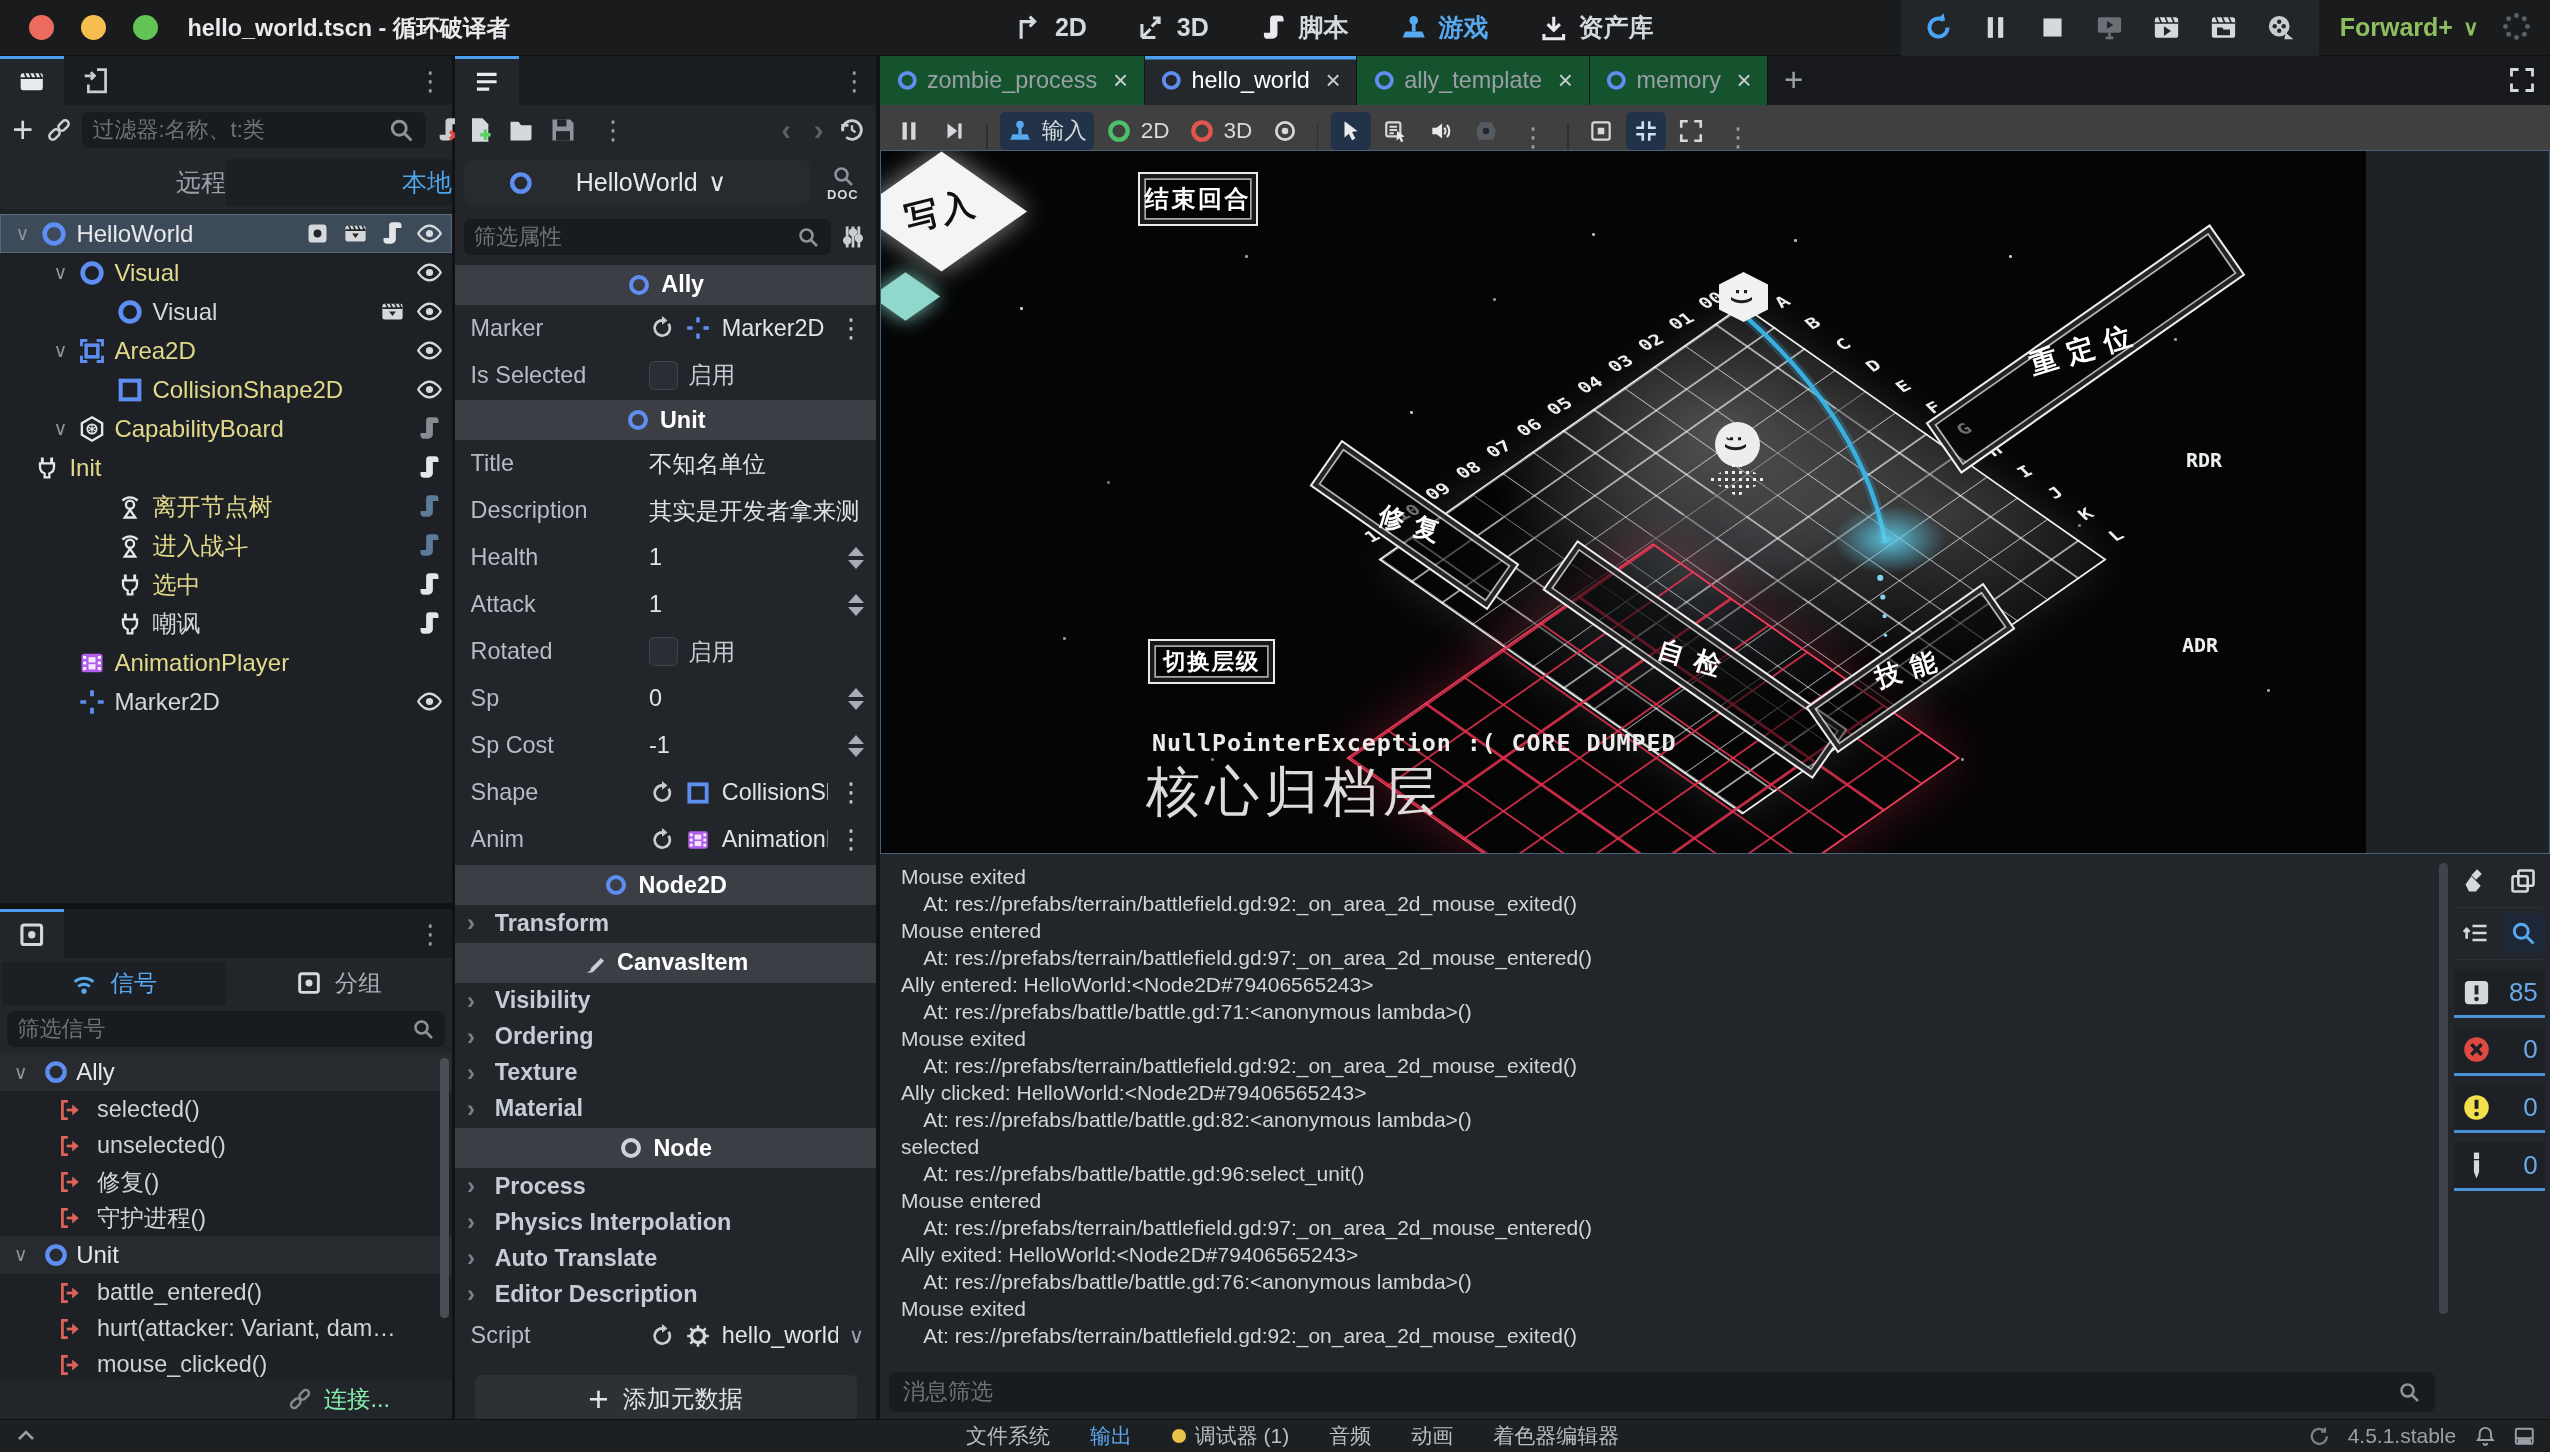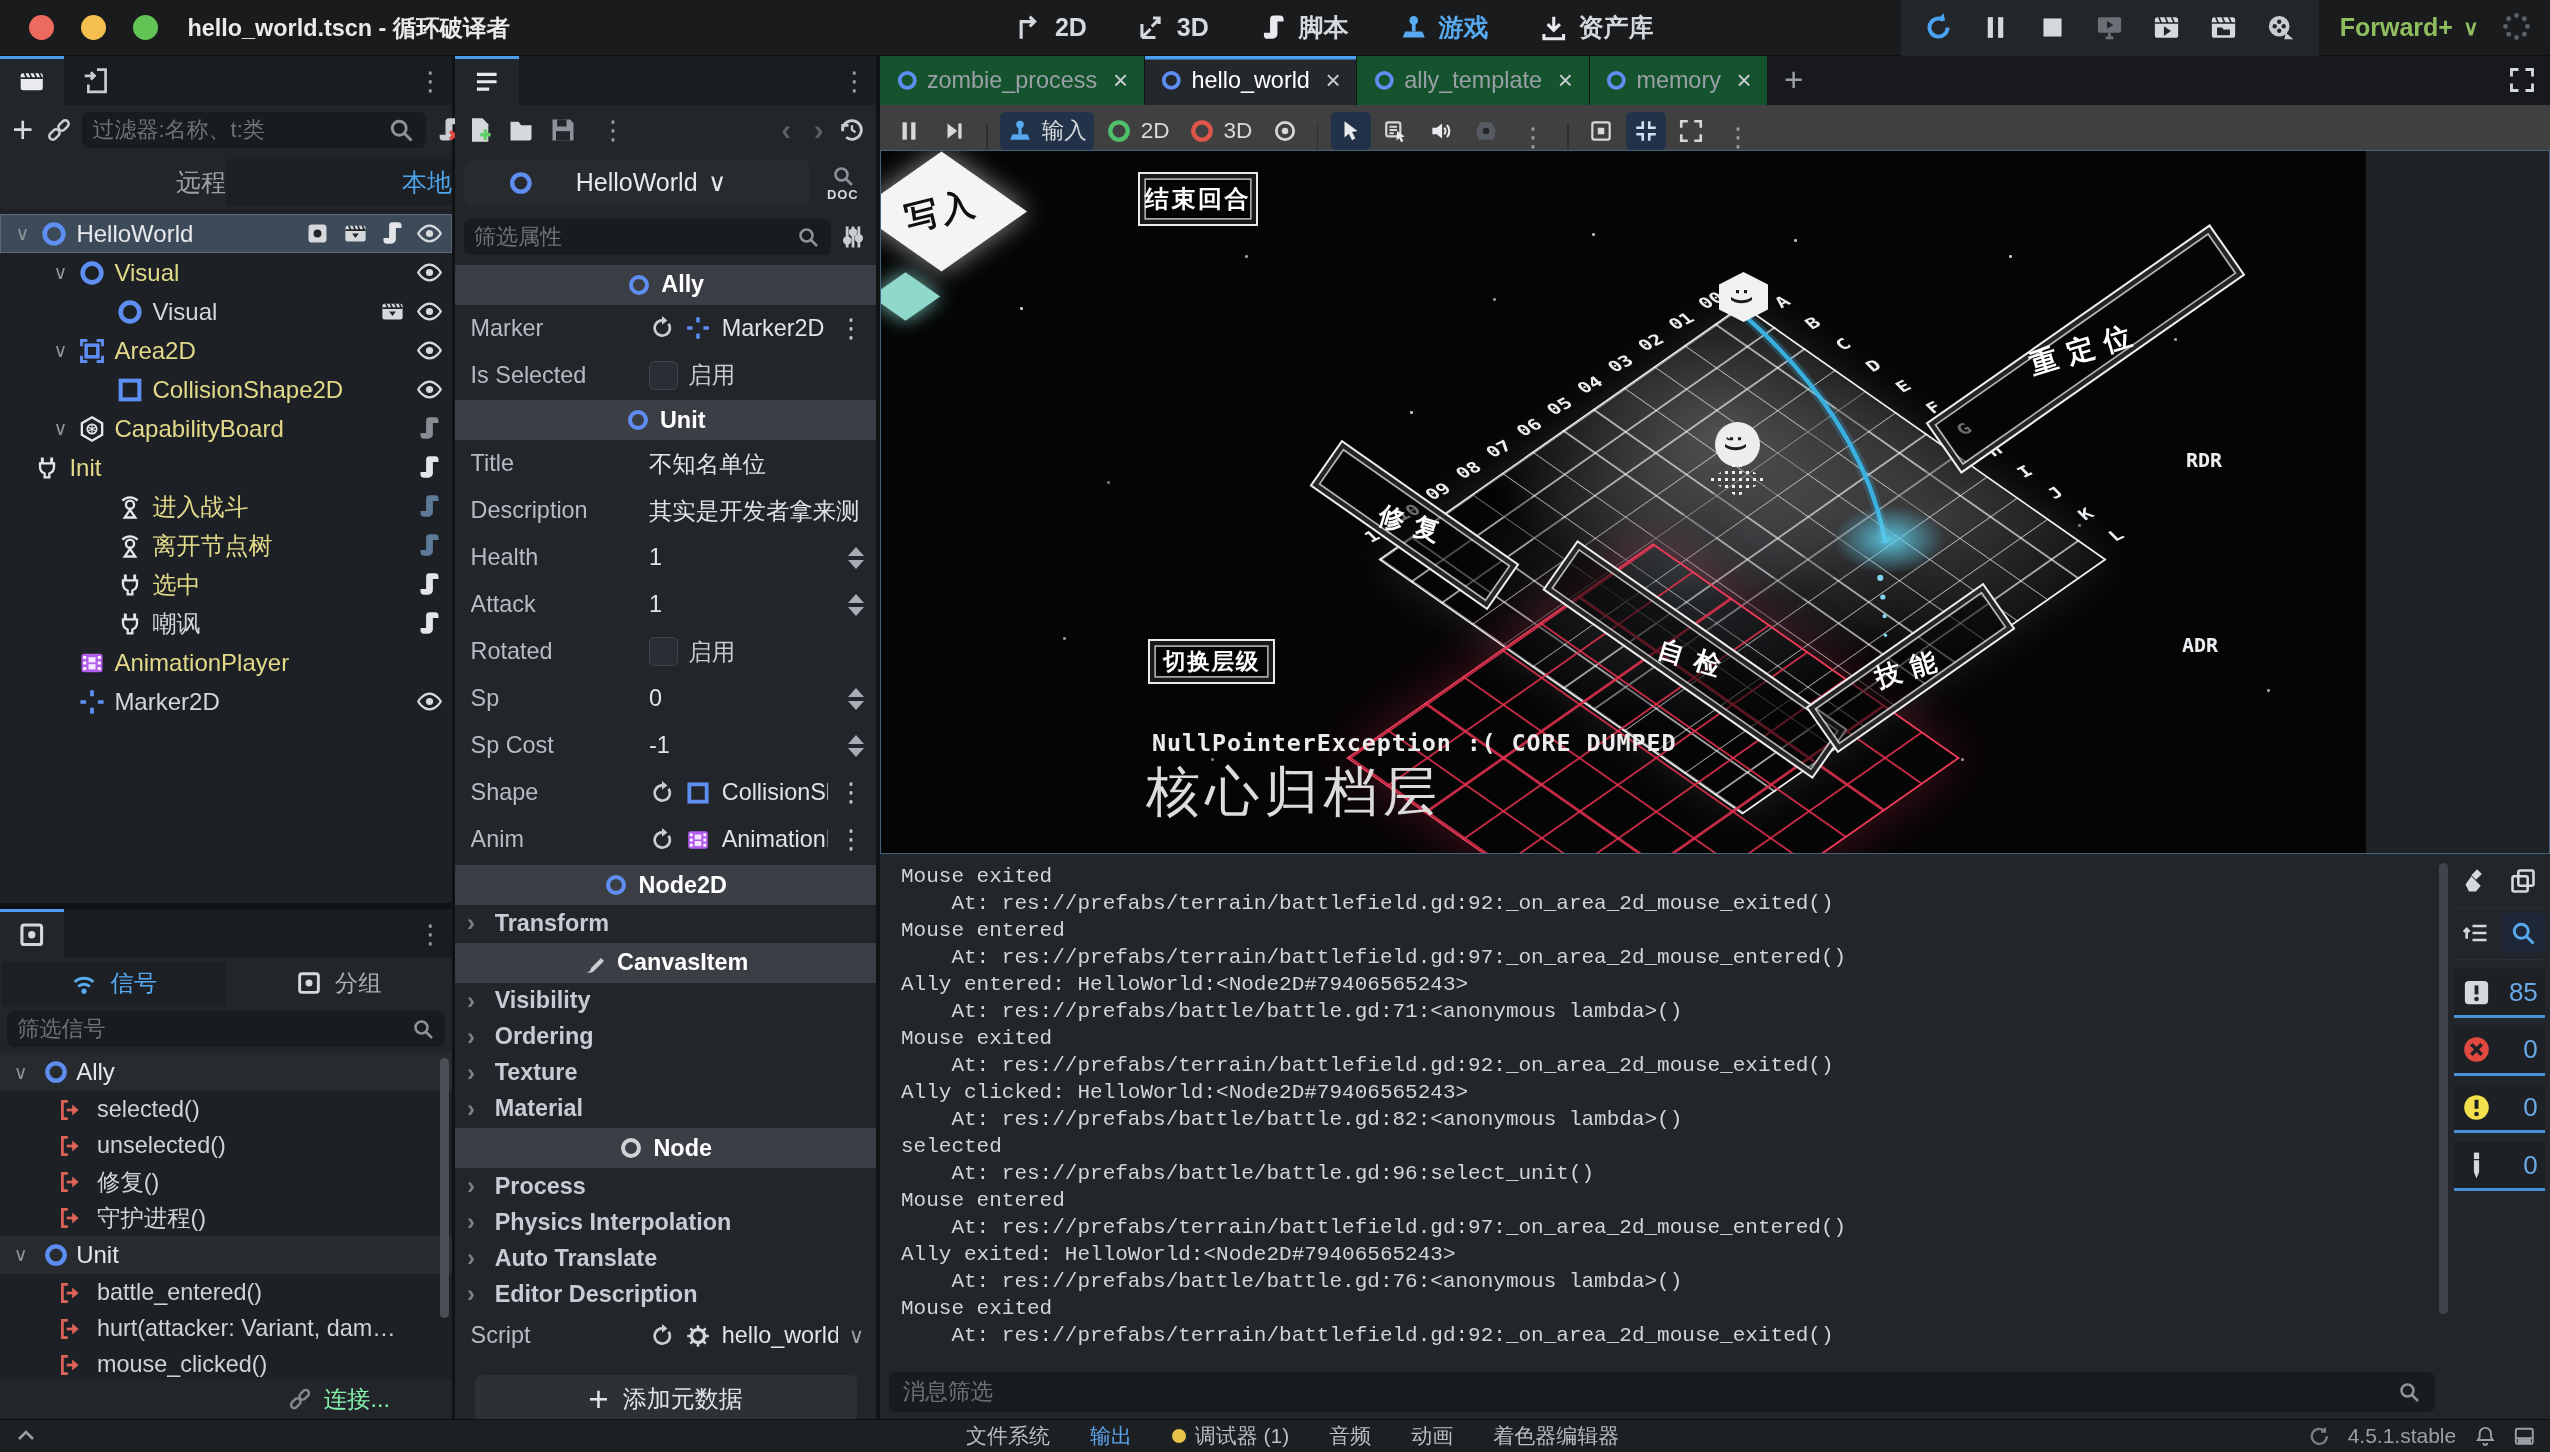--- a/index.html
+++ b/index.html
@@ -172,21 +172,21 @@
   #g-glow{position:absolute;left:952px;top:354px;width:113px;height:69px;background:radial-gradient(ellipse,rgba(95,208,238,.9),rgba(95,208,238,0) 70%)}
   .g-mono{position:absolute;font-family:"DejaVu Sans Mono","Liberation Mono",monospace;color:#eceff1}
   #g-rdr{left:1305px;top:297px;font-size:20px;font-weight:bold}
   #g-adr{left:1301px;top:482px;font-size:20px;font-weight:bold}
   #g-error{left:271px;top:578px;font-size:23.4px;font-weight:bold;letter-spacing:0.9px;color:#ececec}
   #g-title{position:absolute;left:265px;top:605px;font-size:54px;color:#dcdcdc;letter-spacing:5.2px;font-weight:400}
 
   
   .output{height:565px;background:#22262b;position:relative}
   .log{position:absolute;left:0;top:3.5px;right:115px;bottom:54px;padding:5.2px 8.7px 0 21px;
-    font-family:Liberation Mono, monospace;font-size:21px;line-height:27px;color:#d2d5d8;white-space:pre;overflow:hidden}
+    font-family:Liberation Sans, sans-serif;font-size:21px;line-height:27px;color:#d2d5d8;white-space:pre;overflow:hidden}
   .out-vscroll{position:absolute;right:102px;top:8.7px;width:8.7px;height:451px;background:#3f444a;border-radius:4.3px}
   .out-side{position:absolute;right:0;top:0;width:101px;bottom:54px;padding-top:7px}
   .os-row{display:flex;justify-content:space-around;margin-bottom:5.2px;padding:0 3.5px}
   .os-btn{width:43px;height:40px;display:flex;align-items:center;justify-content:center;border-radius:5.2px}
   .os-btn .ic{width:28px;height:28px}
   .os-btn.active{background:#1d2738}
   .os-div{height:1.7px;background:#2c3036;margin:5.2px 7px}
   .os-count{position:relative;margin:8.7px 5.2px 0;height:49px;background:#1d2126;display:flex;align-items:center;gap:7px;padding:0 7px;border-bottom:3.5px solid #4a90d9}
   .os-count .ic{width:31px;height:31px}
   .os-count .num{margin-left:auto;color:#6aa9e8;font-size:26px}
@@ -535,39 +535,39 @@
       </div>
       <div class="st-row" style="padding-left:83px">
         <span class="chev"></span>
         <i class="ic">
           <svg viewBox="0 0 24 24">
             <circle cx="12" cy="10" r="3.5" fill="none" stroke="#e4e6e9" stroke-width="2"></circle>
             <path d="M5.5 6.5a9 9 0 0 1 13 0" fill="none" stroke="#e4e6e9" stroke-width="2"></path>
             <path d="M12 14.5L7.5 21h9z" fill="none" stroke="#e4e6e9" stroke-width="2"></path>
           </svg>
         </i>
-        <span class="st-name" style="color:#e2da8a">进入战斗</span>
+        <span class="st-name" style="color:#e2da8a">离开节点树</span>
         <span class="st-badges">
           <i class="ic">
             <svg viewBox="0 0 24 24">
               <path d="M8 2h9a3 3 0 0 1 3 3v2h-5v10a4 4 0 0 1-4 4H7a3 3 0 0 1-3-3v-2h5V5a3 3 0 0 1 3-3z" fill="#5d7a99"></path>
             </svg>
           </i>
         </span>
       </div>
       <div class="st-row" style="padding-left:83px">
         <span class="chev"></span>
         <i class="ic">
           <svg viewBox="0 0 24 24">
             <circle cx="12" cy="10" r="3.5" fill="none" stroke="#e4e6e9" stroke-width="2"></circle>
             <path d="M5.5 6.5a9 9 0 0 1 13 0" fill="none" stroke="#e4e6e9" stroke-width="2"></path>
             <path d="M12 14.5L7.5 21h9z" fill="none" stroke="#e4e6e9" stroke-width="2"></path>
           </svg>
         </i>
-        <span class="st-name" style="color:#e2da8a">离开节点树</span>
+        <span class="st-name" style="color:#e2da8a">进入战斗</span>
         <span class="st-badges">
           <i class="ic">
             <svg viewBox="0 0 24 24">
               <path d="M8 2h9a3 3 0 0 1 3 3v2h-5v10a4 4 0 0 1-4 4H7a3 3 0 0 1-3-3v-2h5V5a3 3 0 0 1 3-3z" fill="#5d7a99"></path>
             </svg>
           </i>
         </span>
       </div>
       <div class="st-row" style="padding-left:83px">
         <span class="chev"></span>

